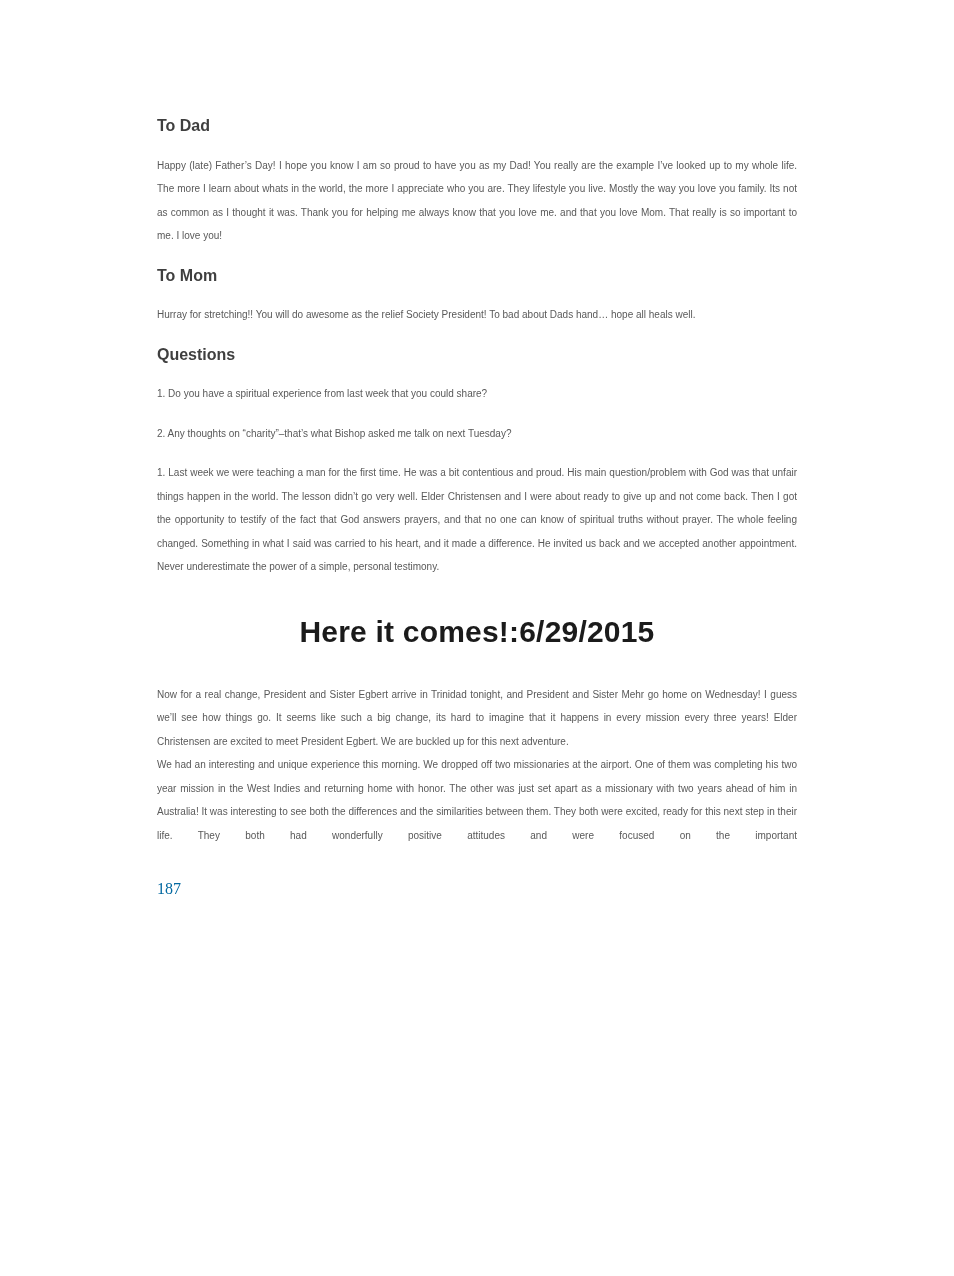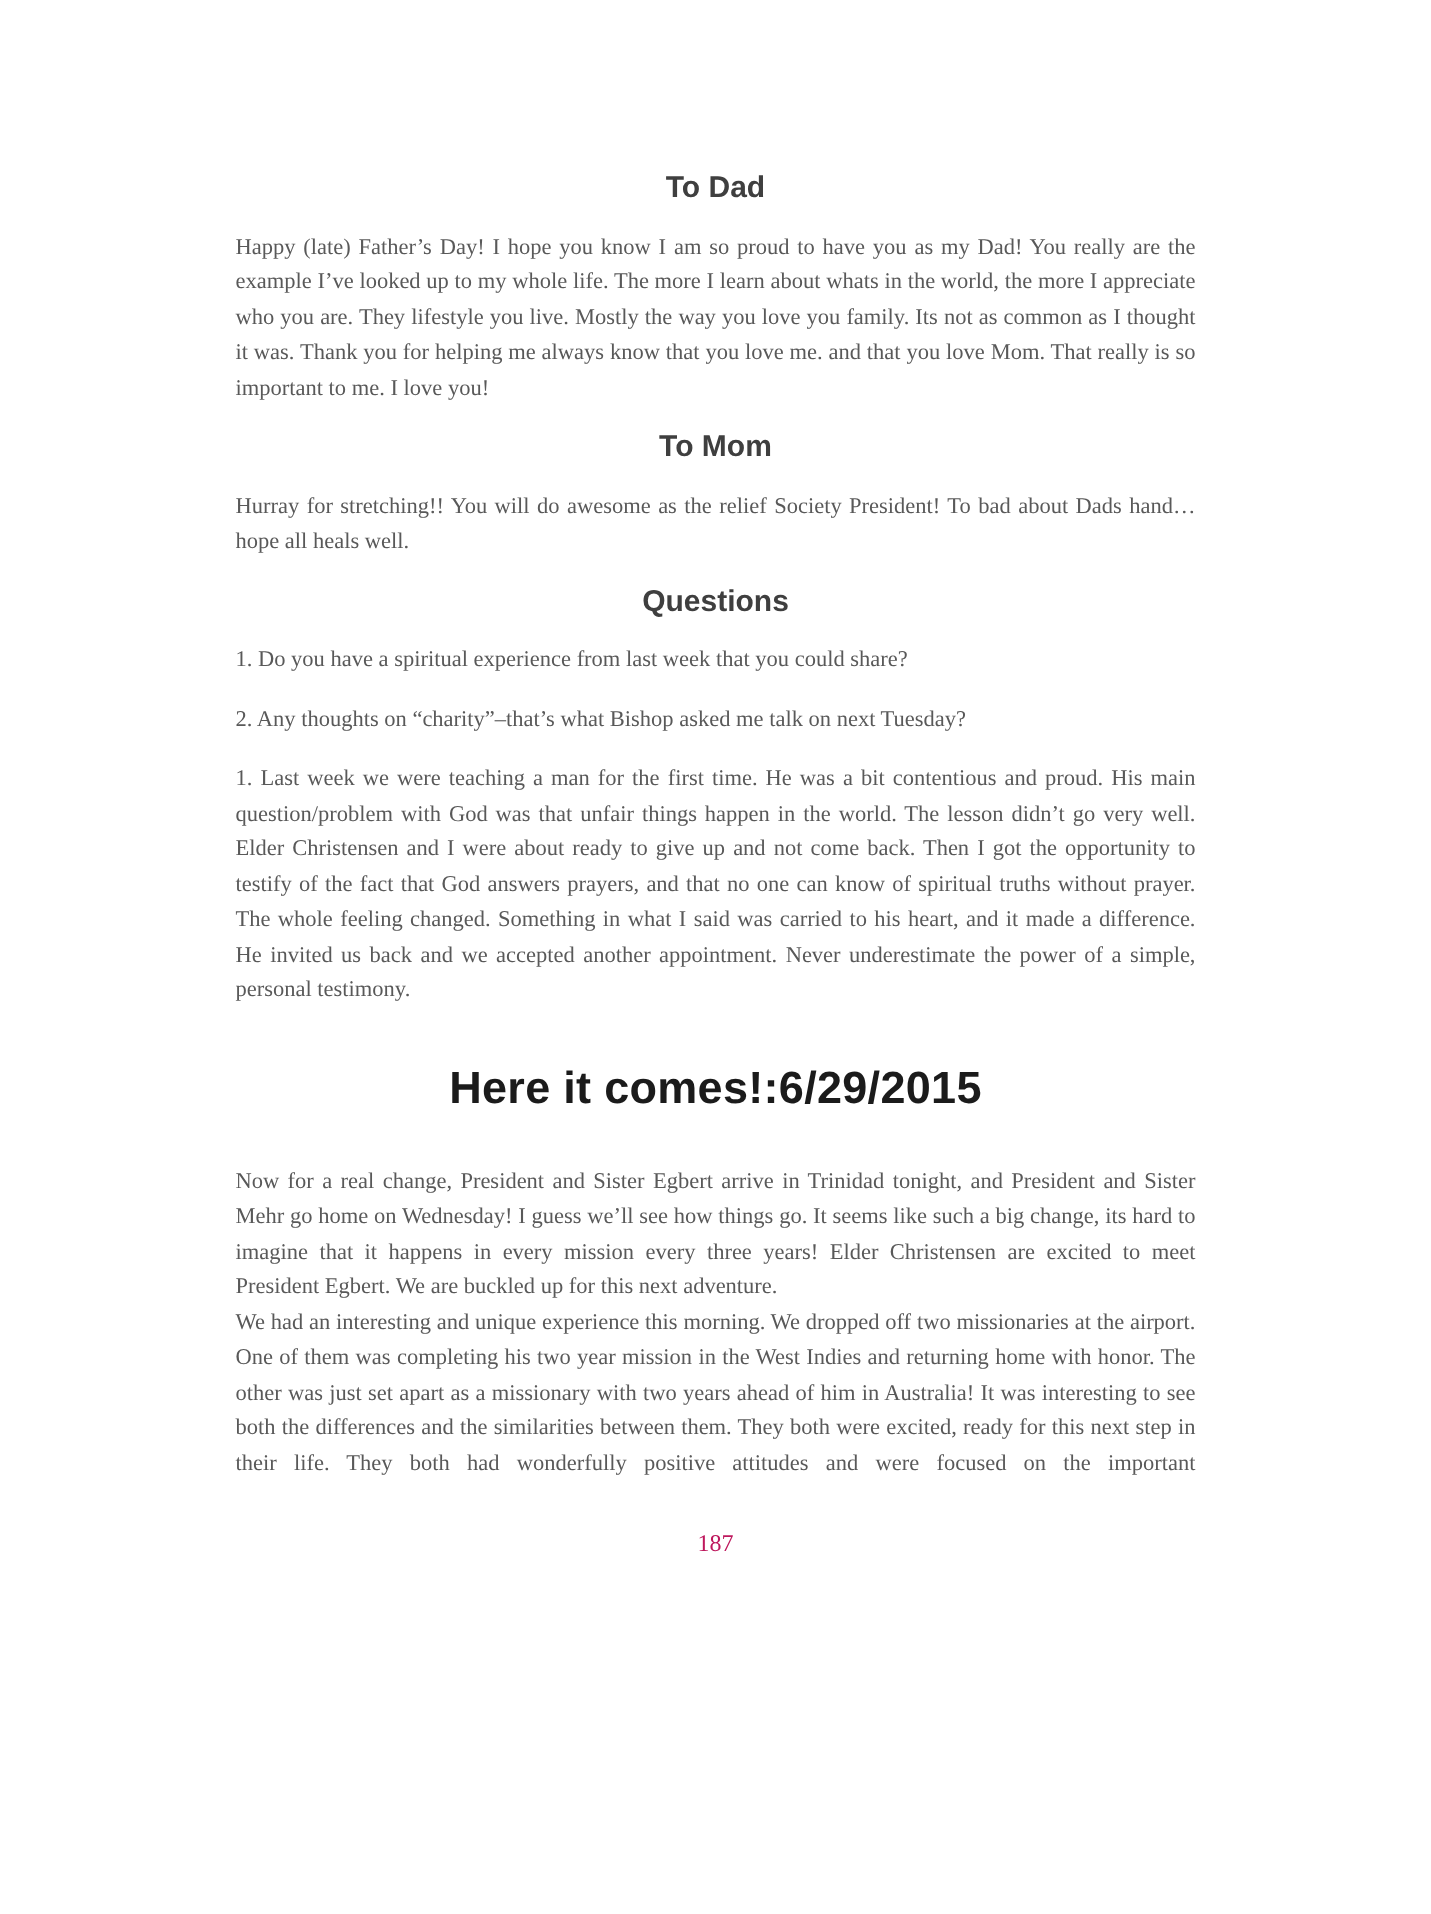--- a/index.html
+++ b/index.html
@@ -14,57 +14,54 @@
     position: relative;
     font-family: "Liberation Sans", sans-serif;
   }
   .page {
     width: 640px;
     margin: 0 auto;
     padding-top: 114px;
     box-sizing: content-box;
   }
   .sub-heading {
-    font-size: 20px;
+    font-size: 16px;
     line-height: 23.5px;
     font-weight: 700;
     color: #3f3f3f;
     margin: 0 0 16px 0;
-    text-align: center;
   }
   .body-para {
-    font-size: 15px;
+    font-size: 10px;
     line-height: 23.5px;
     color: #595959;
     text-align: justify;
     margin: 0 0 16px 0;
-    font-family: Liberation Serif, serif;
   }
   .post-title {
     font-size: 30px;
     line-height: 38px;
     font-weight: 700;
     color: #1b1b1b;
     text-align: center;
     margin: 34px 0 32px 0;
     letter-spacing: 0.2px;
   }
   .tight {
     margin-bottom: 0;
   }
   .justify-last {
     text-align-last: justify;
   }
   .page-number {
     margin-top: 32px;
-    text-align: center;
     font-family: "Liberation Serif", serif;
     font-size: 16px;
     line-height: 20px;
-    color: #be185d;
+    color: #0369a1;
   }
 </style>
 </head>
 <body>
 
 <main class="page">
 
   <section>
     <h3 class="sub-heading">To Dad</h3>
     <p class="body-para">Happy (late) Father’s Day! I hope you know I am so proud to have you as my Dad! You really are the example I’ve looked up to my whole life. The more I learn about whats in the world, the more I appreciate who you are. They lifestyle you live. Mostly the way you love you family. Its not as common as I thought it was. Thank you for helping me always know that you love me. and that you love Mom. That really is so important to me. I love you!</p>

